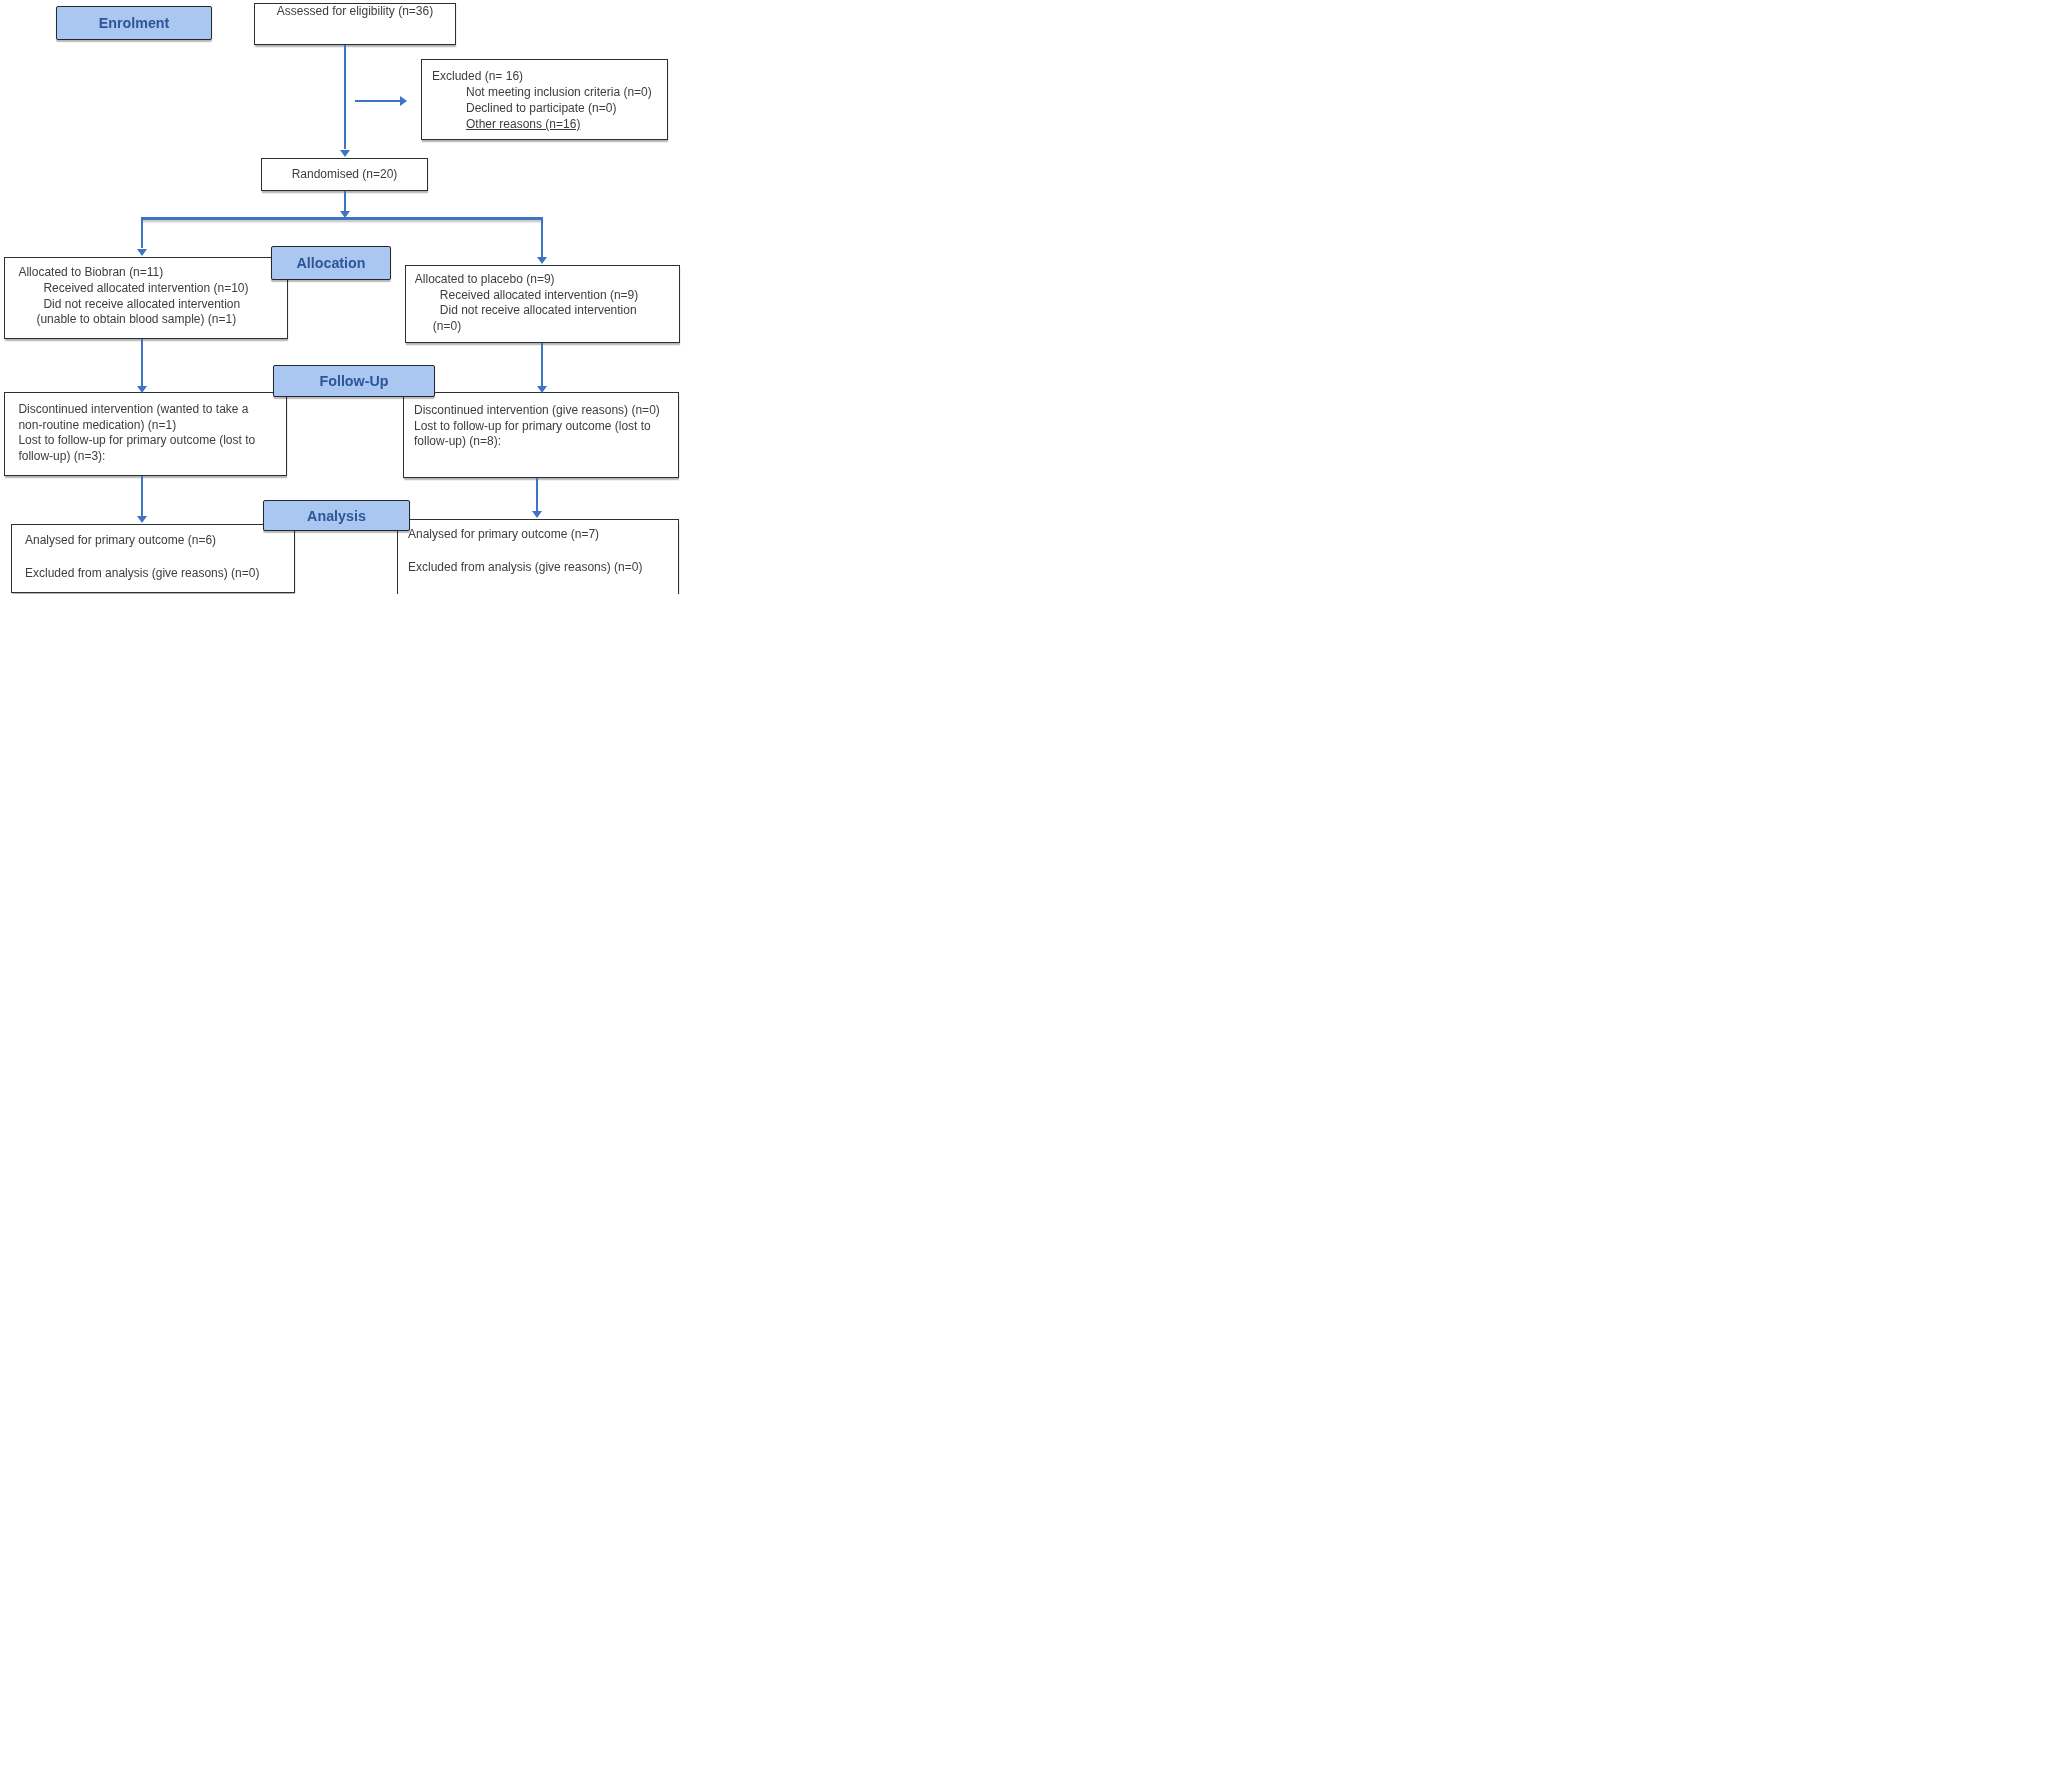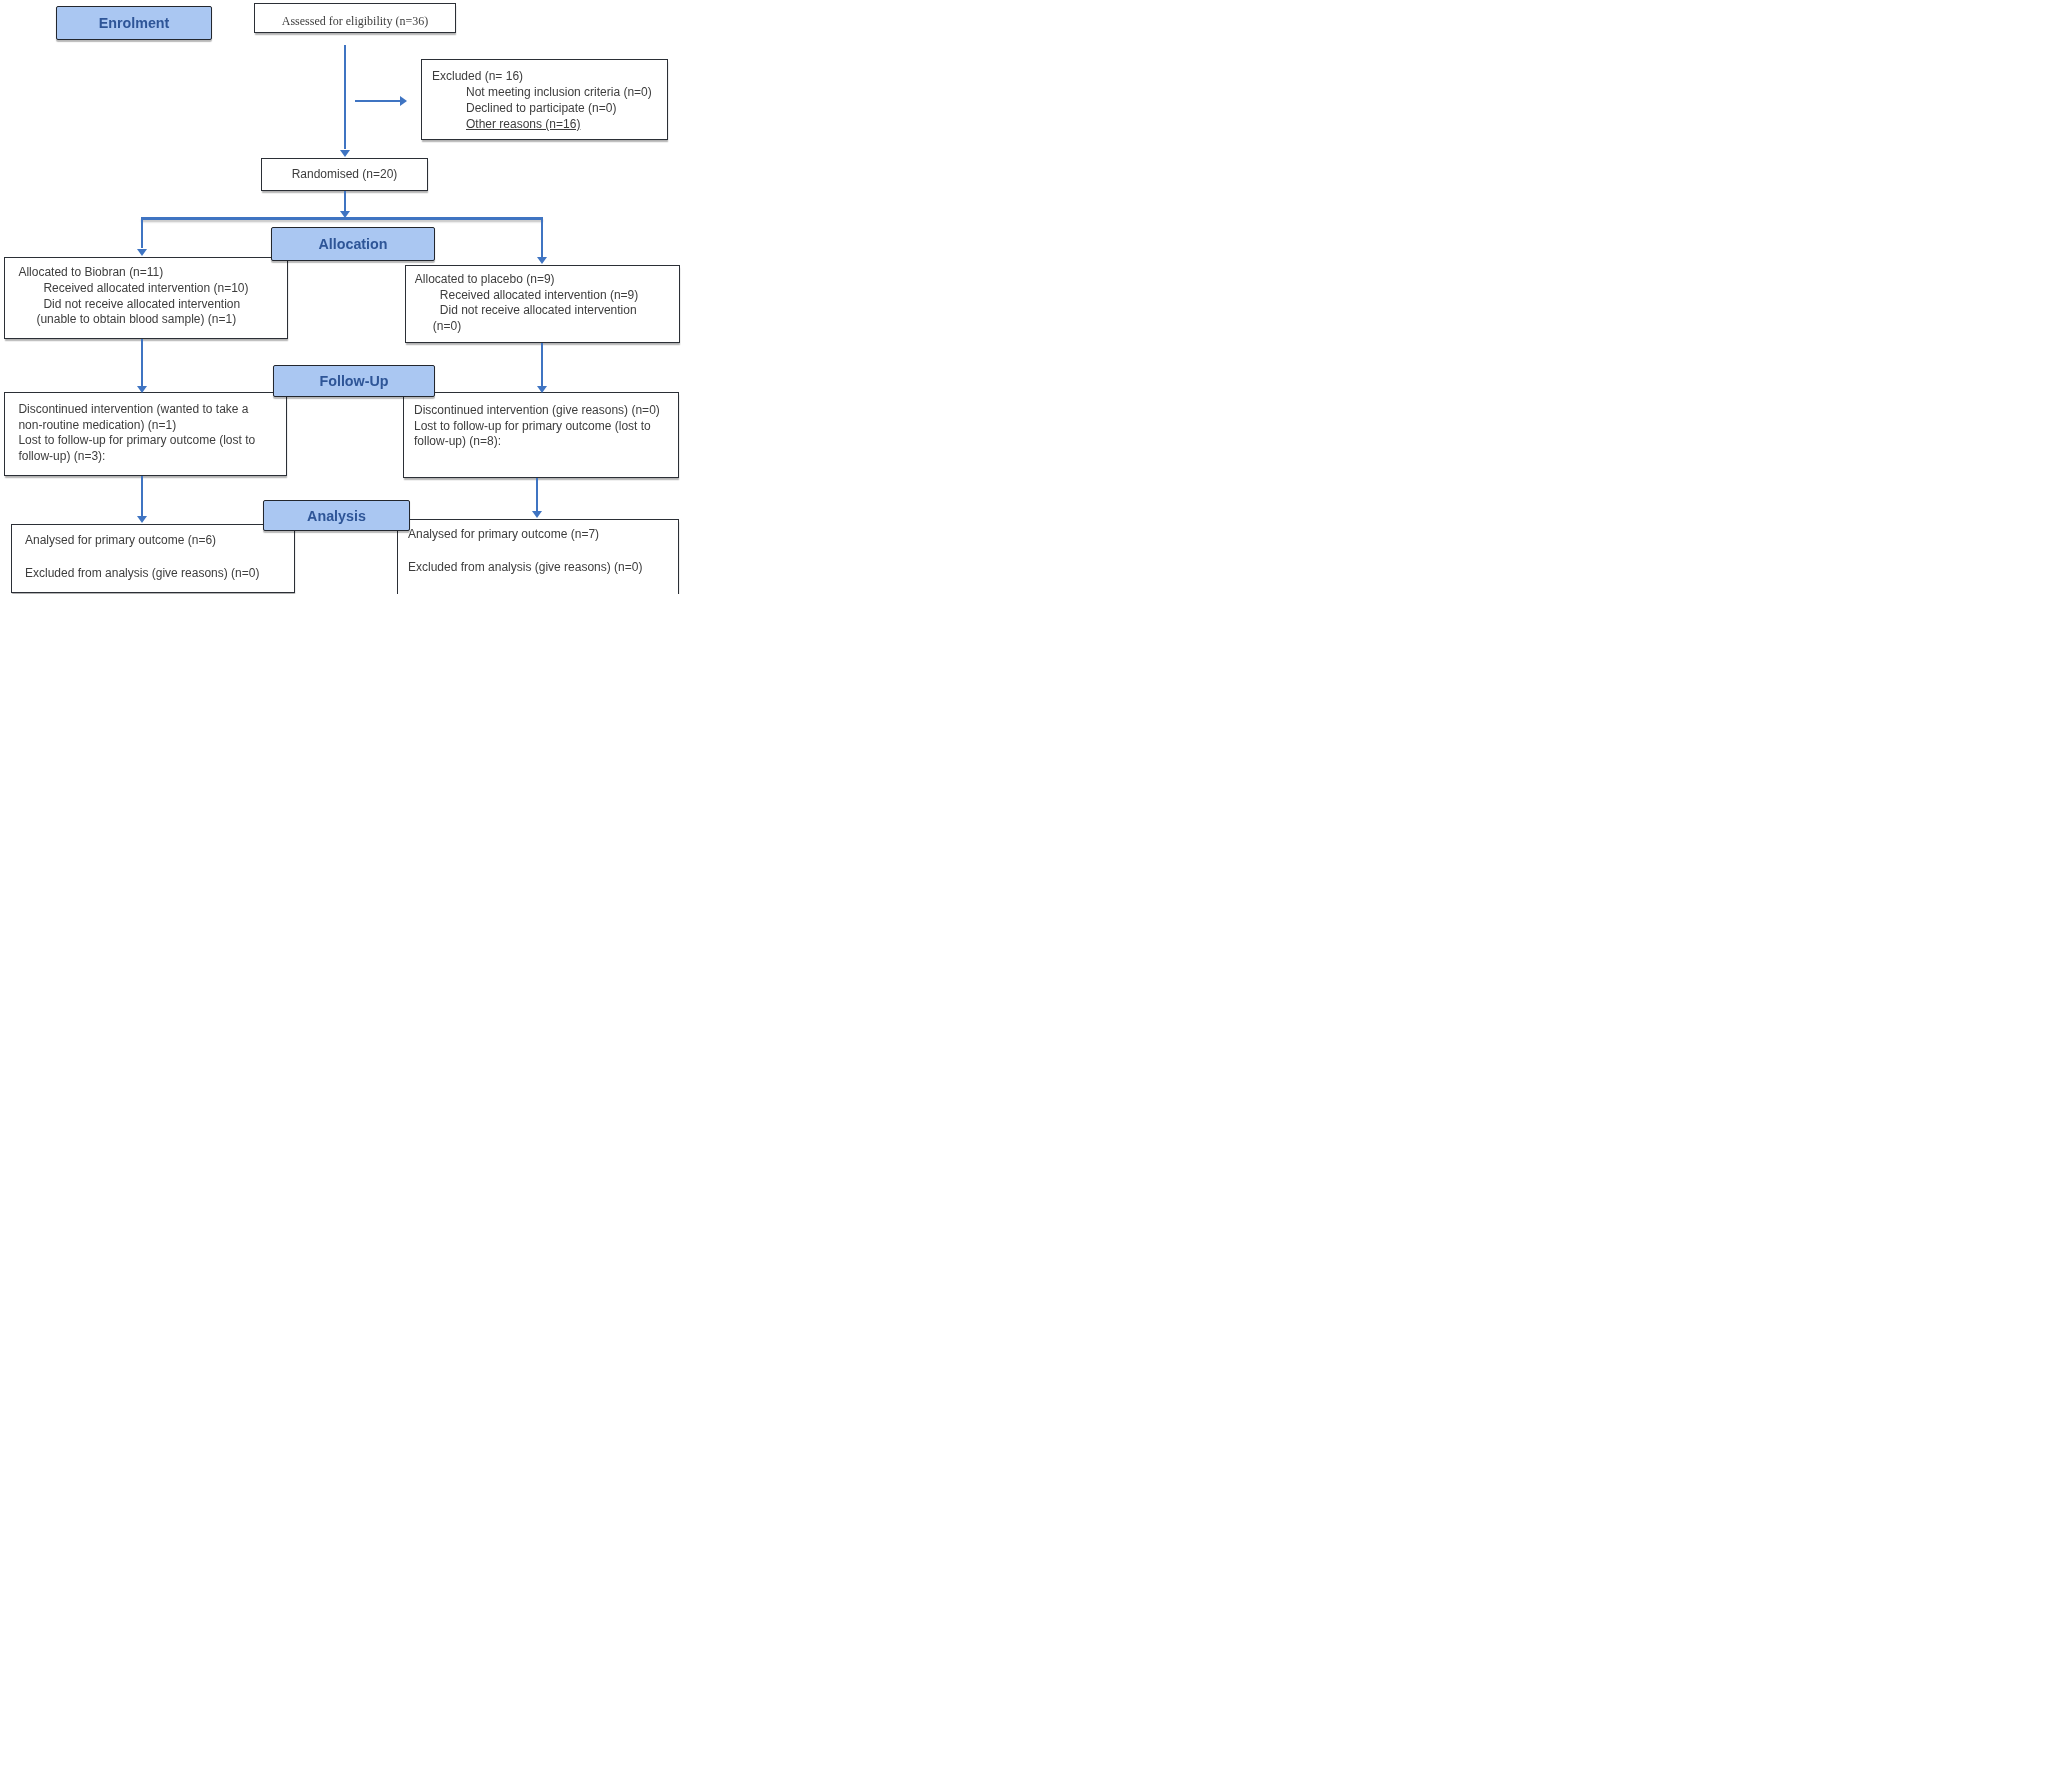--- a/index.html
+++ b/index.html
@@ -61,21 +61,21 @@
 </style>
 </head>
 <body>
 
 <div id="canvas">
 
   <div class="band" style="left:56px;top:5.5px;width:156px;height:34px;">
     <span>Enrolment</span>
   </div>
 
-  <div class="wbox" style="left:254px;top:3.3px;width:202px;height:30px;padding-top:10px;font-family:Liberation Serif, serif;">
+  <div class="wbox" style="left:254px;top:3.3px;width:202px;height:42px;">
     <div class="ln center">Assessed for eligibility (n=36)</div>
   </div>
 
   <div class="vline" style="left:344px;top:45px;height:104px;"></div>
   <div class="arr-down" style="left:340px;top:150px;"></div>
 
   <div class="hline" style="left:355px;top:100px;width:45px;"></div>
   <div class="arr-right" style="left:400px;top:96px;"></div>
 
   <div class="wbox" style="left:421px;top:59px;width:247px;height:81px;padding-top:7.7px;padding-left:10px;line-height:16px;">
@@ -91,21 +91,21 @@
 
   <div class="vline" style="left:344px;top:191px;height:20px;"></div>
   <div class="arr-down" style="left:340px;top:211px;"></div>
 
   <div class="hline thick" style="left:141px;top:217px;width:402px;"></div>
   <div class="vline" style="left:141px;top:217px;height:31px;"></div>
   <div class="arr-down" style="left:137px;top:249px;"></div>
   <div class="vline" style="left:541px;top:217px;height:40px;"></div>
   <div class="arr-down" style="left:537px;top:257px;"></div>
 
-  <div class="band" style="left:271px;top:227px;width:164px;height:34px;align-items:center;">
+  <div class="band" style="left:271px;top:246px;width:120px;height:34px;align-items:center;">
     <span>Allocation</span>
   </div>
 
   <div class="wbox" style="left:4.4px;top:257px;width:284px;height:82px;padding-top:7.1px;padding-left:13px;">
     <div class="ln">Allocated to Biobran (n=11)</div>
     <div class="ln ind-a">Received allocated intervention (n=10)</div>
     <div class="ln ind-a">Did not receive allocated intervention</div>
     <div class="ln ind-b">(unable to obtain blood sample) (n=1)</div>
   </div>
 

